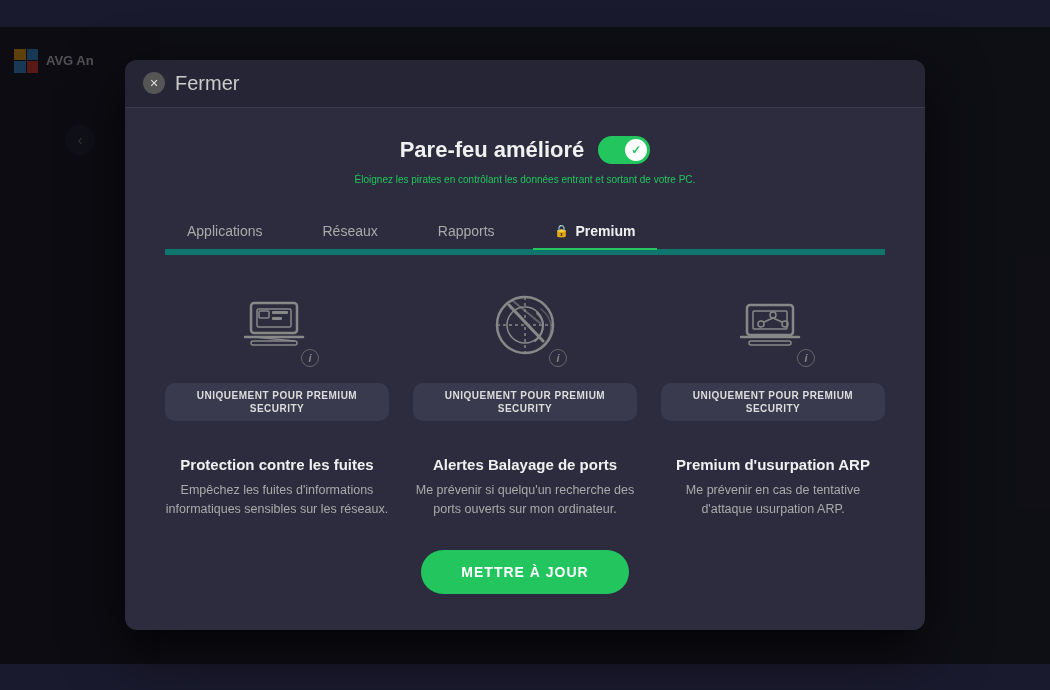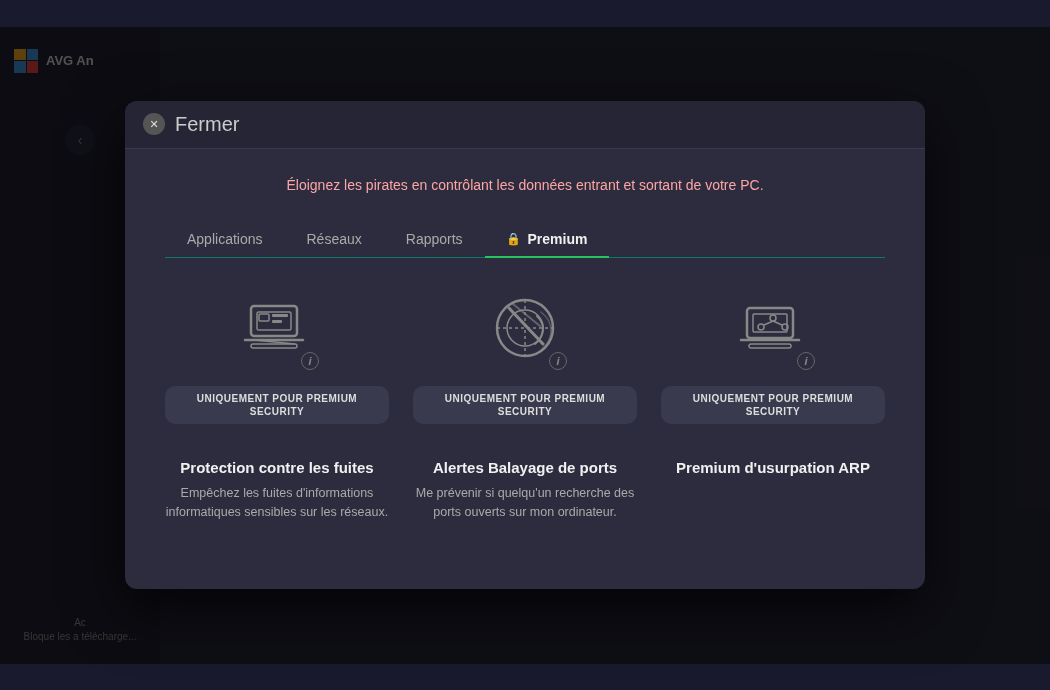--- a/index.html
+++ b/index.html
@@ -194,30 +194,30 @@
       justify-content: center;
     }
 
     .toggle-check {
       color: #22c55e;
       font-size: 12px;
       font-weight: bold;
     }
 
     .modal-subtitle {
-      color: #fca5a5;
-      font-size: 14px;
+      color: #22c55e;
+      font-size: 10px;
     }
 
     
     .tabs {
       display: flex;
-      border-bottom: 1px solid #0f766e;
+      border-bottom: 6px solid #0f766e;
       margin-bottom: 30px;
-      gap: 0;
+      gap: 16px;
     }
 
     .tab {
       padding: 10px 22px;
       color: #aaa;
       font-size: 14px;
       cursor: pointer;
       position: relative;
       display: flex;
       align-items: center;
@@ -352,40 +352,43 @@
         <div class="avg-logo-grid">
           <div></div>
             <div></div>
             <div></div>
             <div></div>
         </div>
       </div>
       <span class="sidebar-app-name">AVG An</span>
     </div>
     <div class="sidebar-nav-arrow">‹</div>
-    <div class="sidebar-item-block">
-      <div class="sidebar-item-label">Ac</div>
-      <div class="sidebar-item-label">Bloque les a
-télécharge...</div>
-    </div>
   </div>
 
   <div class="bg-app">
 
     <div class="modal-overlay">
       <div class="modal">
 
         <div class="modal-topbar">
           <div class="close-btn">✕</div>
           <span class="modal-close-label">Fermer</span>
         </div>
 
         <div class="modal-body">
 
           <div class="modal-header">
+            <div class="modal-title-row">
+              <span class="modal-title">Pare-feu amélioré</span>
+              <div class="toggle-switch">
+                <div class="toggle-knob">
+                  <span class="toggle-check">✓</span>
+                </div>
+              </div>
+            </div>
             <div class="modal-subtitle">Éloignez les pirates en contrôlant les données entrant et sortant de votre PC.</div>
           </div>
 
           <div class="tabs">
             <div class="tab">
               <span>Applications</span>
             </div>
             <div class="tab">
               <span>Réseaux</span>
             </div>
@@ -454,22 +457,26 @@
                   <circle cx="28" cy="39" r="3" stroke="#888" stroke-width="1.5" fill="none"></circle>
                   <circle cx="52" cy="39" r="3" stroke="#888" stroke-width="1.5" fill="none"></circle>
                   <line x1="40" y1="33" x2="31" y2="37" stroke="#888" stroke-width="1.5"></line>
                   <line x1="40" y1="33" x2="49" y2="37" stroke="#888" stroke-width="1.5"></line>
                 </svg>
                 <div class="info-badge">i</div>
               </div>
               <div class="premium-badge">UNIQUEMENT POUR PREMIUM
 SECURITY</div>
               <div class="feature-title">Premium d'usurpation ARP</div>
+              <div class="feature-desc">Me prévenir en cas de tentative d'attaque usurpation ARP.</div>
             </div>
 
           </div>
 
+          <div class="update-btn-wrap">
+            <button class="update-btn">METTRE À JOUR</button>
+          </div>
 
         </div>
       </div>
     </div>
   </div>
 </div>
 
 </body></html>

